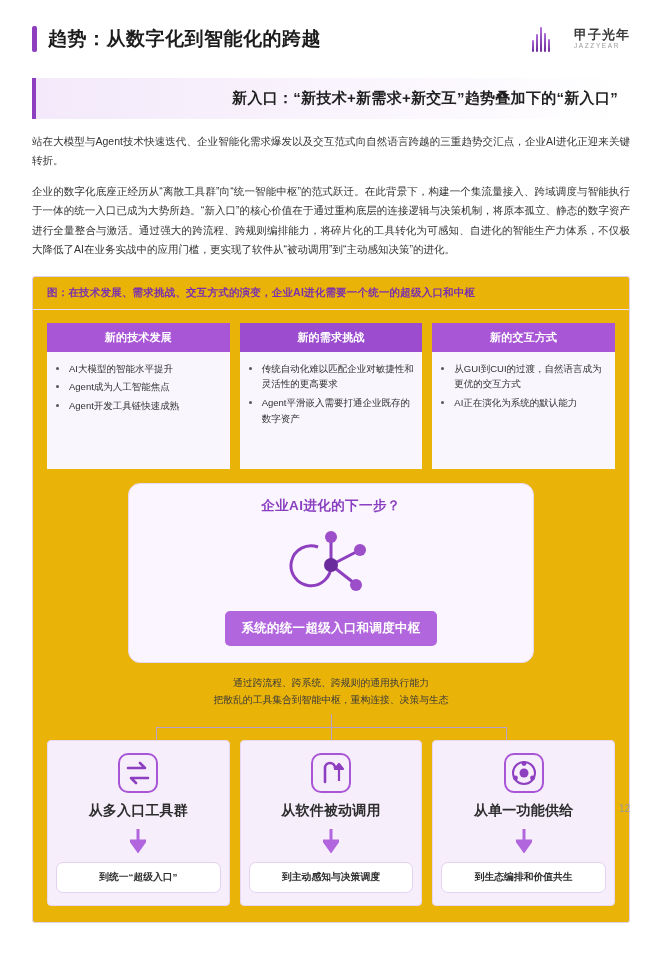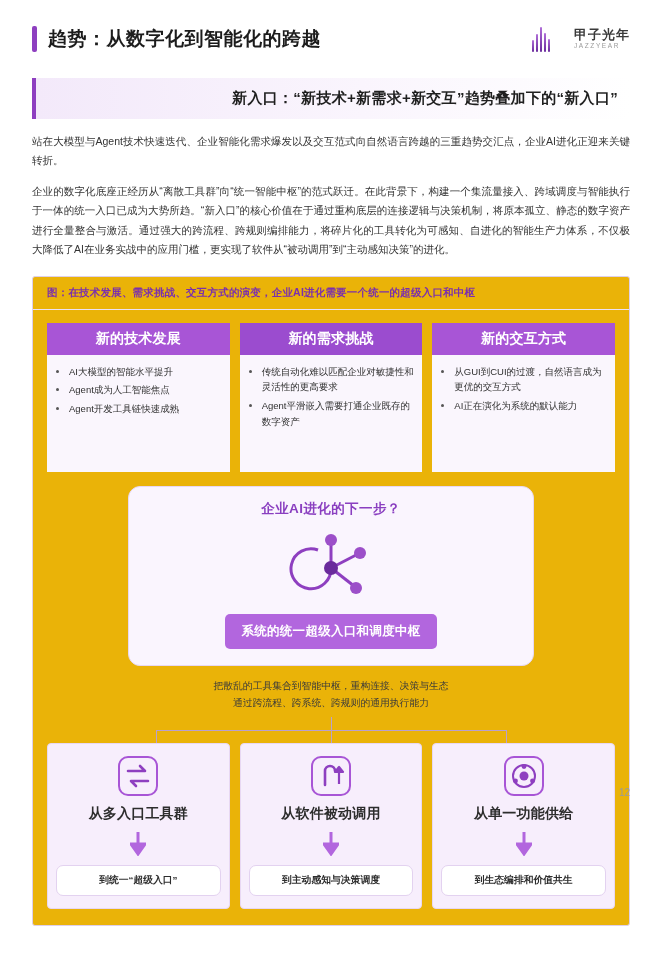--- a/index.html
+++ b/index.html
@@ -133,21 +133,21 @@
     gap: 10px;
     padding: 13px 14px 0 14px;
   }
   .card {
     flex: 1;
     min-width: 0;
   }
   .card-head {
     background: #a855d6;
     color: #ffffff;
-    font-size: 14px;
+    font-size: 11px;
     font-weight: bold;
     text-align: center;
     padding: 7px 4px;
     letter-spacing: 0.2px;
   }
   .card-head.shade2 { background: #9b4ccf; }
   .card-head.shade3 { background: #a855d6; }
   .card-body {
     background: #faf6fd;
     padding: 9px 8px 12px 8px;
@@ -273,21 +273,21 @@
     border-radius: 7px;
     font-size: 9.8px;
     color: #2d2d2d;
     font-weight: bold;
     padding: 8px 4px;
   }
 
   .page-num {
     position: absolute;
     right: 30px;
-    bottom: 18px;
+    bottom: 2px;
     font-size: 10px;
     color: #9a9a9a;
   }
 </style>
 </head>
 <body>
 
 <div class="page">
 
   <div class="header">
@@ -364,22 +364,22 @@
             <circle cx="43" cy="40" r="7" fill="#6a2b9c"></circle>
             <circle cx="43" cy="12" r="6" fill="#9c4fc9"></circle>
             <circle cx="72" cy="25" r="6" fill="#9c4fc9"></circle>
             <circle cx="68" cy="60" r="6" fill="#9c4fc9"></circle>
           </svg>
         </div>
         <div class="center-pill">系统的统一超级入口和调度中枢</div>
       </div>
 
       <div class="under-text">
+        <div>通过跨流程、跨系统、跨规则的通用执行能力</div>
         <div>把散乱的工具集合到智能中枢，重构连接、决策与生态</div>
-        <div>通过跨流程、跨系统、跨规则的通用执行能力</div>
       </div>
 
       <div class="connector">
         <div class="stem"></div>
         <div class="hline"></div>
         <div class="drop d1"></div>
         <div class="drop d2"></div>
         <div class="drop d3"></div>
       </div>
 

